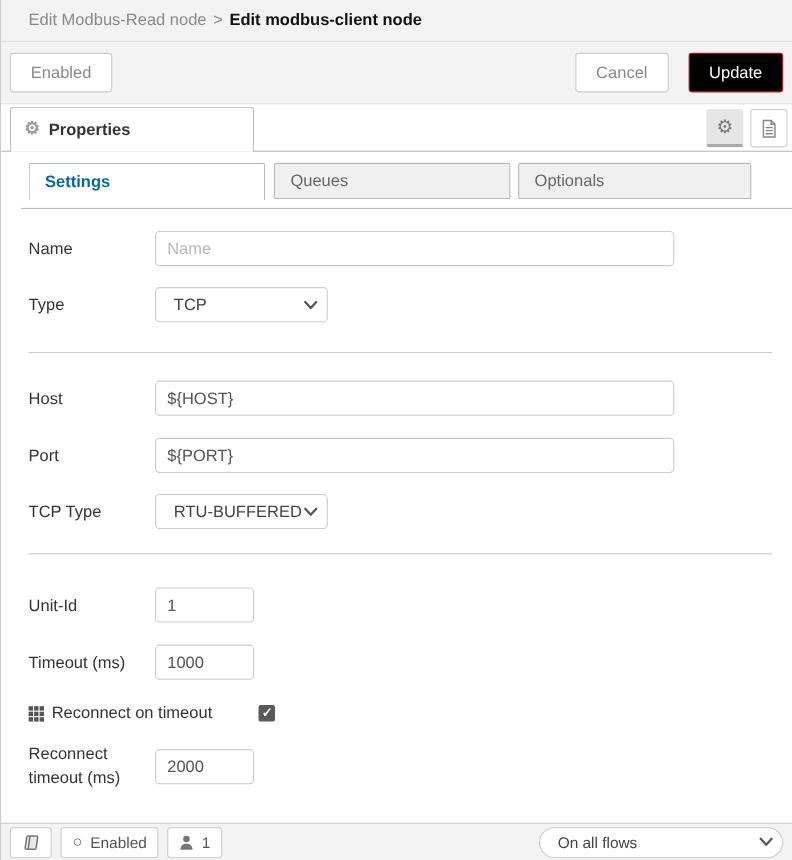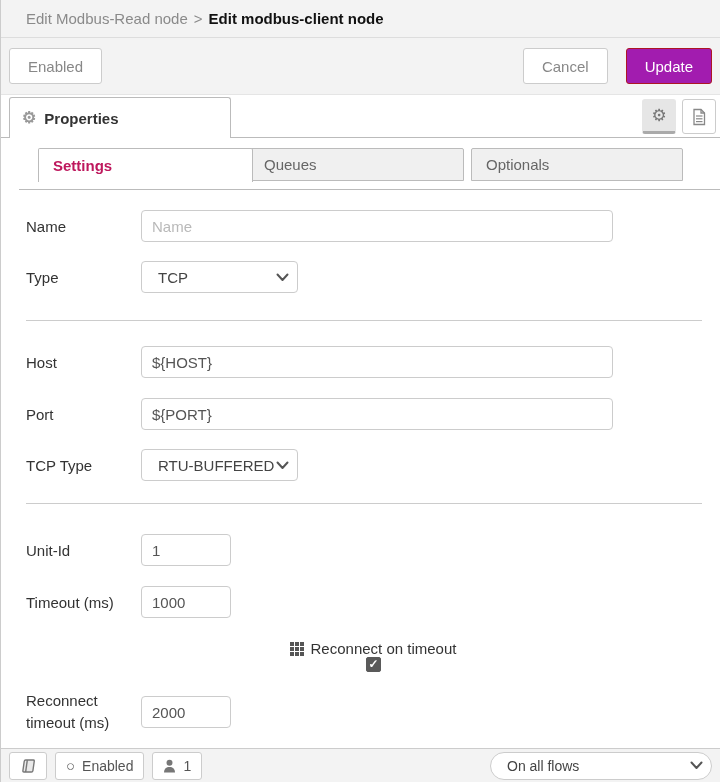--- a/index.html
+++ b/index.html
@@ -25,21 +25,21 @@
   
   .actionbar {
     height: 57px; background: #f3f3f3; display: flex; align-items: center;
     padding: 0 8px; border-bottom: 1px solid #e5e5e5;
   }
   .btn {
     height: 36px; padding: 0 18px; font-size: 15px; font-family: inherit;
     background: #fff; border: 1px solid #ccc; border-radius: 3px; color: #888;
     cursor: pointer; display: inline-flex; align-items: center; justify-content: center;
   }
-  .btn-danger { background: #a21caf; border-color: #AD1625; color: #fff; }
+  .btn-danger { background: #000000; border-color: #AD1625; color: #fff; }
   .spacer { flex: 1; }
   .actionbar .btn + .btn { margin-left: 18px; }
 
   
   .panelbar { height: 43px; background: #fff; border-bottom: 1px solid #bbb; position: relative; }
   .properties-tab {
     position: absolute; left: 8px; top: 2px; bottom: -1px; width: 222px;
     background: #fff; border: 1px solid #bbb; border-bottom: none;
     border-radius: 3px 3px 0 0;
     display: flex; align-items: center; gap: 8px; padding-left: 12px;
@@ -55,21 +55,21 @@
   .tool-btn .gear-glyph { color: #777; font-size: 17px; }
 
   
   .tabrow { position: relative; height: 42px; margin-top: 10px; }
   .tabrow-border { position: absolute; left: 18px; right: 0; bottom: 0; border-bottom: 1px solid #bbb; }
   .tab {
     position: absolute; top: 0; height: 33px; display: flex; align-items: center;
     padding-left: 14px; font-size: 15px; color: #666; background: #f0f0f0;
     border: 1px solid #bbb; border-radius: 2px 2px 0 0; cursor: pointer; bottom: 9px;
   }
-  .tab.active { background: #fff; color: #be185d; font-weight: bold; border-bottom: none; bottom: -1px; height: 34px; z-index: 2; margin-left: 12px; }
+  .tab.active { background: #fff; color: #0369a1; font-weight: bold; border-bottom: none; bottom: -1px; height: 34px; z-index: 2; }
   .tab-settings  { left: 25px;  width: 215px; }
   .tab-queues    { left: 248px; width: 215px; }
   .tab-optionals { left: 470px; width: 212px; }
 
   
   .form { font-size: 15px; }
   .frow { display: flex; align-items: center; margin-left: 25px; margin-top: 20px; }
   .frow label { width: 115px; color: #333; flex: none; }
   .txt {
     height: 32px; border: 1px solid #ccc; border-radius: 4px; padding: 0 10px;
@@ -84,21 +84,21 @@
   }
   .selectbox .sel-value { flex: 1; overflow: hidden; white-space: nowrap; }
   .sel-type { width: 157px; }
   .divider { border: none; border-top: 1px solid #ccc; margin: 27px 18px 0 25px; }
 
   .row-type { margin-top: 19px; }
   .row-host { margin-top: 25px; }
   .row-tcptype { margin-top: 19px; }
   .div2 { margin-top: 22px; }
   .row-unit { margin-top: 30px; }
-  .row-reconnect { margin-top: 22px; flex-direction: column; }
+  .row-reconnect { margin-top: 22px; }
   .row-reconnect label { width: auto; display: flex; align-items: center; gap: 7px; }
   .row-reconnect .cb-gap { width: 42px; }
   .row-rtimeout { margin-top: 18px; }
   .label-2line { line-height: 22px; }
 
   .grid-icon { display: grid; grid-template-columns: repeat(3, 4px); grid-template-rows: repeat(3, 4px); gap: 1px; }
   .grid-icon i { background: #555; }
 
   .checkbox { width: 15px; height: 15px; border-radius: 2px; border: 1px solid #555; background: #fff; position: relative; cursor: pointer; }
   .checkbox.checked { background: #5a5a5a; border-color: #5a5a5a; }

